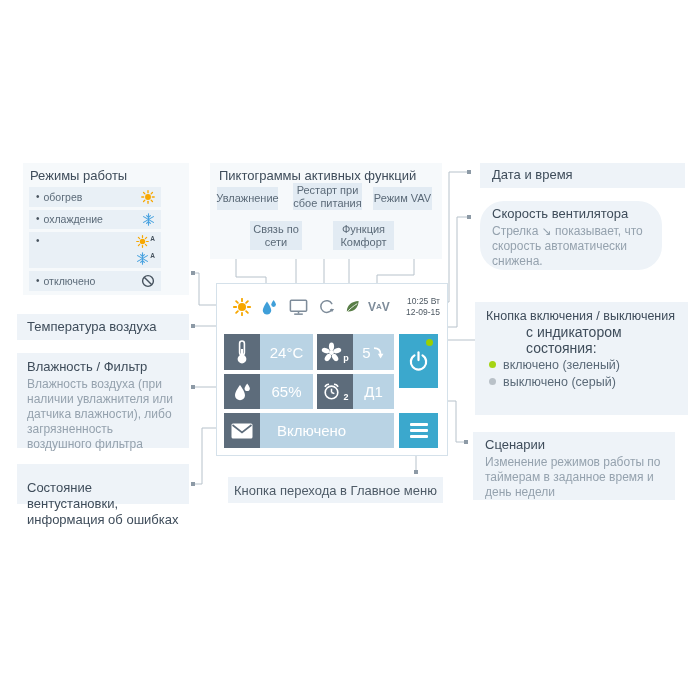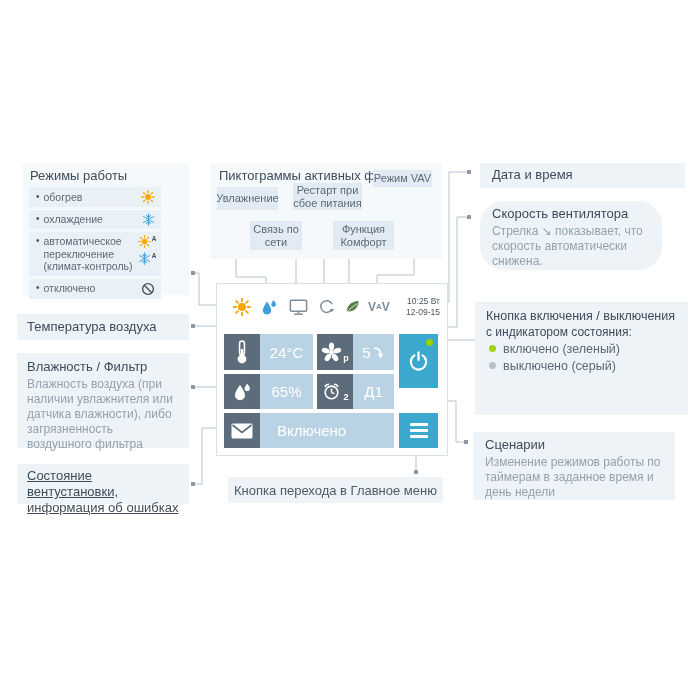--- a/index.html
+++ b/index.html
@@ -127,21 +127,20 @@
                 <line x1="1.6" y1="9.4" x2="11.4" y2="3.6"></line>
                 <polyline fill="none" points="4.6,2.6 6.5,4.5 8.4,2.6"></polyline>
                 <polyline fill="none" points="4.6,10.4 6.5,8.5 8.4,10.4"></polyline>
               </g>
             </svg>
       </span>
         </span>
     </div>
     <div class="mode-row" style="align-items:flex-start;">
       <span class="bullet">•</span>
-      <span class="txt">автоматическое переключение (климат-контроль)</span>
       <span class="mode-icons" style="padding-right:6px;">
         <span class="icon-wrap">
           <svg width="13" height="13" viewBox="0 0 18 18">
               <g stroke="#f7a700" stroke-width="1.7" stroke-linecap="round">
                 <line x1="9" y1="1" x2="9" y2="3.4"></line>
                 <line x1="9" y1="14.6" x2="9" y2="17"></line>
                 <line x1="1" y1="9" x2="3.4" y2="9"></line>
                 <line x1="14.6" y1="9" x2="17" y2="9"></line>
                 <line x1="3.3" y1="3.3" x2="5" y2="5"></line>
                 <line x1="13" y1="13" x2="14.7" y2="14.7"></line>
@@ -183,45 +182,45 @@
 
 <div class="note" style="left:17px;top:314px;width:172px;height:26px;padding:5px 0 0 10px;">
   <h3>Температура воздуха</h3>
 </div>
 
 <div class="note" style="left:17px;top:353px;width:172px;height:95px;padding:6px 8px 0 10px;">
   <h3>Влажность / Фильтр</h3>
   <p>Влажность воздуха (при наличии увлажнителя или датчика влажности), либо загрязненность воздушного фильтра</p>
 </div>
 
-<div class="note" style="left:17px;top:464px;width:172px;height:40px;padding:4px 6px 0 10px;text-decoration:underline;">
+<div class="note" style="left:17px;top:464px;width:172px;height:40px;padding:16px 6px 0 10px;">
   <h3>Состояние вентустановки, информация об ошибках</h3>
 </div>
 
 <div class="container" style="left:210px;top:163px;width:232px;height:96px;">
   <h3 style="margin:0;padding:5px 0 0 9px;font-size:13px;font-weight:400;">Пиктограммы активных функций</h3>
 </div>
 <div class="chip" style="left:217px;top:187px;width:61px;height:23px;">Увлажнение</div>
 <div class="chip" style="left:293px;top:183px;width:69px;height:27px;">Рестарт при сбое питания</div>
-<div class="chip" style="left:373px;top:170px;width:59px;height:17px;">Режим VAV</div>
+<div class="chip" style="left:373px;top:187px;width:59px;height:23px;">Режим VAV</div>
 <div class="chip" style="left:250px;top:221px;width:52px;height:29px;">Связь по сети</div>
 <div class="chip" style="left:333px;top:221px;width:61px;height:29px;">Функция Комфорт</div>
 
 <div class="note" style="left:480px;top:163px;width:205px;height:25px;">
   <h3 class="datetitle">Дата и время</h3>
 </div>
 
 <div class="note" style="left:480px;top:201px;width:182px;height:69px;padding:5px 8px 0 12px;border-radius:24px;">
   <h3>Скорость вентилятора</h3>
   <p>Стрелка ↘ показывает, что скорость автоматически снижена.</p>
 </div>
 
 <div class="note" style="left:475px;top:302px;width:213px;height:113px;padding:6px 6px 0 11px;">
   <h3 style="font-size:12.5px;">Кнопка включения / выключения</h3>
-  <h3 style="font-size:12px;">с индикатором состояния:</h3>
+  <h3 style="font-size:14px;margin-left:40px;">с индикатором состояния:</h3>
   <div class="pb">
     <span class="dot" style="background-color: rgb(165, 212, 20);"></span>
     <span class="t">включено (зеленый)</span>
   </div>
   <div class="pb">
     <span class="dot" style="background-color: rgb(185, 193, 200);"></span>
     <span class="t">выключено (серый)</span>
   </div>
 </div>
 

